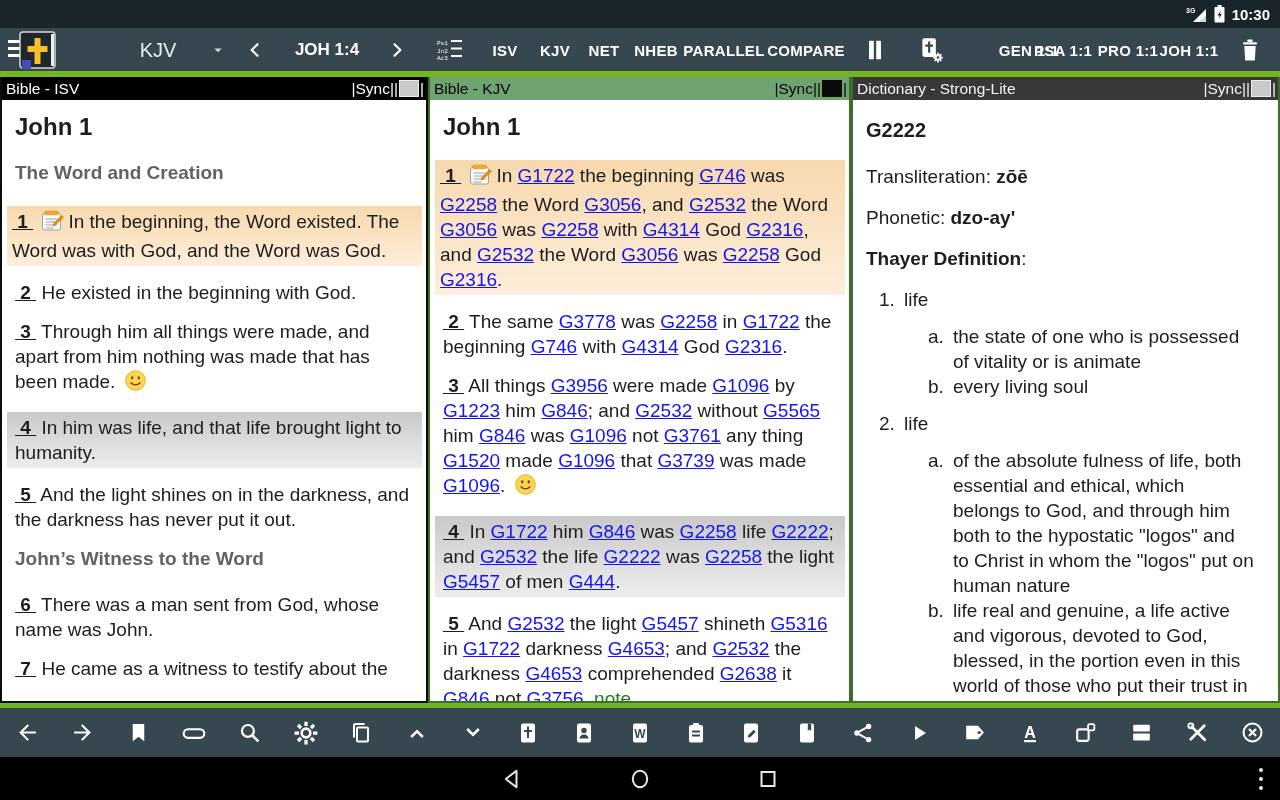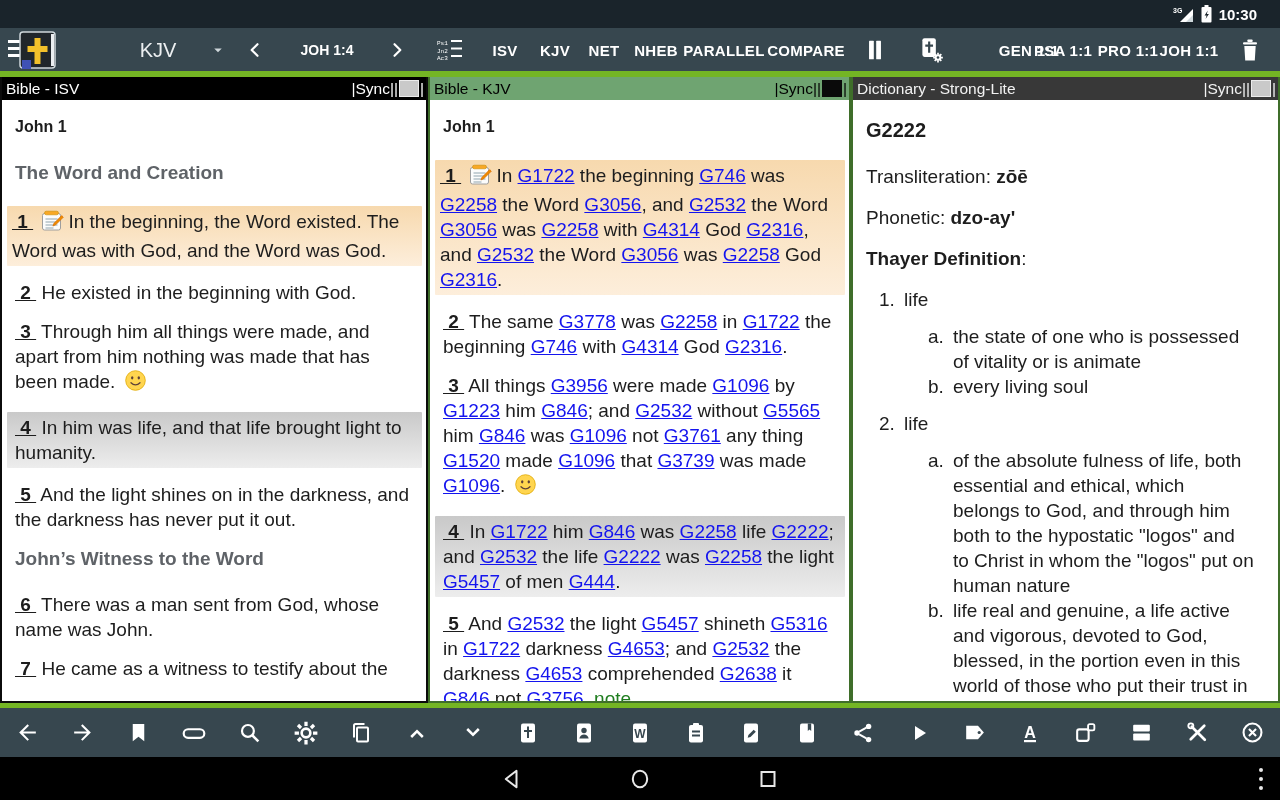--- a/index.html
+++ b/index.html
@@ -1,47 +1,47 @@
 <!DOCTYPE html>
 <html><head>
 <meta charset="utf-8">
 <style>
   html,body{margin:0;padding:0}
   body{width:1280px;height:800px;background:#000;position:relative;overflow:hidden;
        font-family:"Liberation Sans","DejaVu Sans",sans-serif;-webkit-font-smoothing:antialiased}
   
   .status{position:absolute;top:0;left:0;right:0;height:28px;background:#1a242b;
-          display:flex;justify-content:flex-end;align-items:center;gap:7px;padding-right:23px;
+          display:flex;justify-content:flex-end;align-items:center;gap:7px;padding-right:10px;
           color:#fff;font-size:15px;font-weight:bold;box-sizing:border-box}
   
   .abar{position:absolute;top:28px;left:0;right:0;height:43px;background:#37474f}
   .abar .pos{position:absolute;top:50%;transform:translate(-50%,-50%);white-space:nowrap}
   .abar .txt{color:#fff;font-size:15px;font-weight:bold;letter-spacing:.3px;cursor:default}
   .module{color:#eceff1;font-size:20px;font-weight:400}
-  .ref{color:#fff;font-size:14px;font-weight:bold}
+  .ref{color:#fff;font-size:17px;font-weight:bold}
   .icnbtn{display:inline-flex;align-items:center;justify-content:center}
   
   .gtop{position:absolute;top:71px;height:6px;left:0;right:0;background:#74b524}
   .gbot{position:absolute;top:703px;height:5px;left:0;right:0;background:#74b524}
   
   .panel{position:absolute;top:77px;height:626px;background:#fff;box-sizing:border-box;
          display:flex;flex-direction:column}
   #p-isv{left:0;width:428px;border-left:2px solid #0b0b0b;border-right:2px solid #0b0b0b;border-bottom:2px solid #0b0b0b}
   #p-kjv{left:428px;width:423px;border:2px solid #3f6e2a;border-top:none}
   #p-dict{left:851px;width:429px;border:2px solid #3f6e2a;border-top:none}
   .phead{flex:0 0 23px;height:23px;display:flex;align-items:center;justify-content:space-between;
          font-size:15.5px;padding:0 2px 0 4px;box-sizing:border-box}
   #p-isv .phead{background:#000;color:#fff}
   #p-kjv .phead{background:#6fa471;color:#000}
   #p-dict .phead{background:#383838;color:#f2f2f2}
   .sync{display:flex;align-items:center}
   .grip{width:20px;height:17px;background:#c9c9c9;border:1px solid #ececec;margin:0 1px;box-sizing:border-box}
   #p-kjv .grip{background:#0a0a0a;border-color:#0a0a0a}
   .pbody{flex:1;overflow:hidden;padding:6px 12px 0 13px;font-size:19px;line-height:25px;color:#1d1d1d}
-  .chap{font-weight:bold;font-size:16px;margin:8px 0 21px}
+  .chap{font-weight:bold;font-size:24px;margin:8px 0 21px}
   .sect{font-weight:bold;color:#5f6368;font-size:19px;margin:9px 0 21px}
   .verse{margin:0 0 14px}
   .verse.hl-o{background:linear-gradient(180deg,#f7d9ae,#fdeedb);margin-left:-8px;margin-right:-8px;
               padding:3px 5px;border-radius:1px}
   .verse.hl-g{background:linear-gradient(180deg,#c9c9c9,#ededed);margin-left:-8px;margin-right:-8px;
               padding:3px 8px;border-radius:1px}
   .vnum{font-weight:bold;text-decoration:underline}
   a.strong{color:#1414ee;text-decoration:underline;cursor:pointer}
   a.notelink{color:#1e7d1e;text-decoration:underline;cursor:pointer}
   .inline-ic{display:inline-block;vertical-align:-4px;margin:0 3px}

